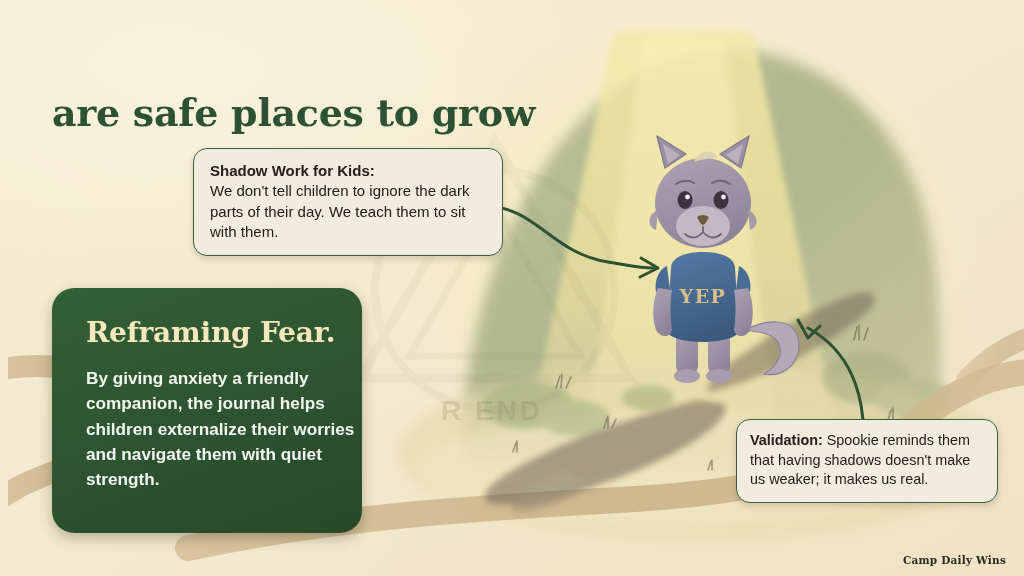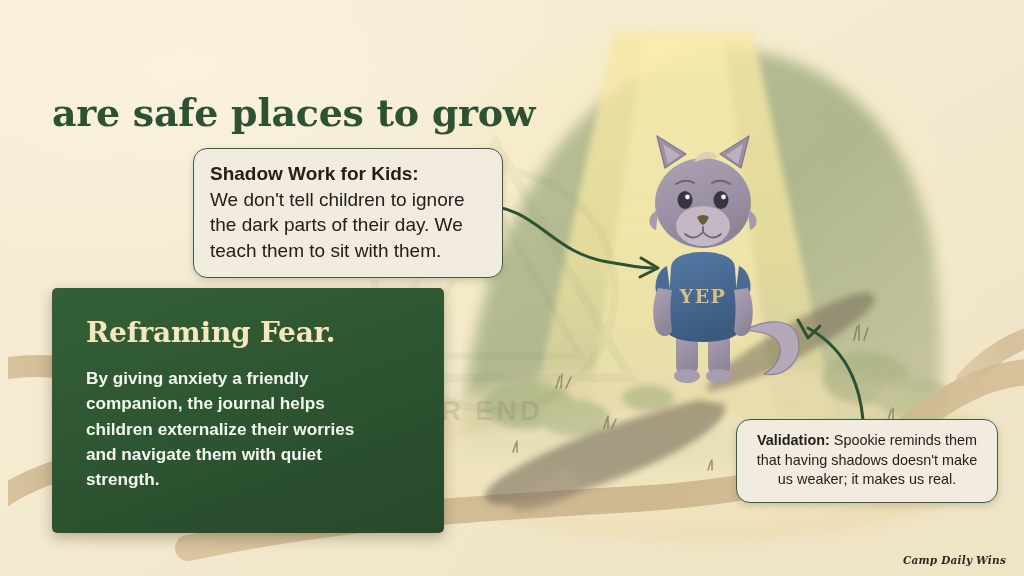--- a/index.html
+++ b/index.html
@@ -43,50 +43,50 @@
 
   
   .callout{
     position:absolute;
     background:#f2ece0;
     border:1.6px solid #3a5f3d;
     border-radius:14px;
     box-shadow:0 3px 7px rgba(60,50,30,.18);
     color:#23201c;
   }
-  .callout p{margin:0;font-size:19px;line-height:1.355;}
+  .callout p{margin:0;font-size:15px;line-height:1.355;}
   .callout .lead{font-weight:bold;}
 
   #callout-shadow-work{left:193px;top:148px;width:277px;padding:12px 15px 13px 16px;}
-  #callout-validation{left:736px;top:419px;width:234px;padding:11px 13px 12px 13px;text-align:center;}
+  #callout-validation{left:736px;top:419px;width:234px;padding:11px 13px 12px 13px;text-align:left;}
   #callout-validation p{font-size:14.4px;line-height:1.36;}
 
   
   #panel-reframing{
-    position:absolute;left:52px;top:288px;width:392px;height:245px;
+    position:absolute;left:52px;top:288px;width:310px;height:245px;
     background:linear-gradient(160deg,#336036 0%,#2d5330 55%,#27492a 100%);
-    border-radius:5px;
+    border-radius:22px;
     box-shadow:0 5px 14px rgba(45,40,20,.30);
     padding:0;
   }
   #panel-reframing .h{
     position:absolute;left:34px;top:28px;
     font-family:"DejaVu Serif",serif;font-weight:bold;
     font-size:28px;color:#f6e8bd;letter-spacing:-0.2px;
   }
   #panel-reframing .b{
     position:absolute;left:34px;top:78px;width:277px;
     font-size:17.2px;line-height:1.47;color:#f3f6ef;font-weight:bold;
   }
 
   
   .footer{
     position:absolute;right:18px;bottom:10px;
     font-family:"DejaVu Serif",serif;font-weight:bold;
-    font-size:10.5px;color:#2b2a22;letter-spacing:.2px;font-style:italic;
+    font-size:10.5px;color:#2b2a22;letter-spacing:.2px;
   }
 </style>
 </head>
 <body>
 
 <div id="slide">
 
   <div class="art">
     <svg viewBox="0 0 1024 576" xmlns="http://www.w3.org/2000/svg">
       <defs>

